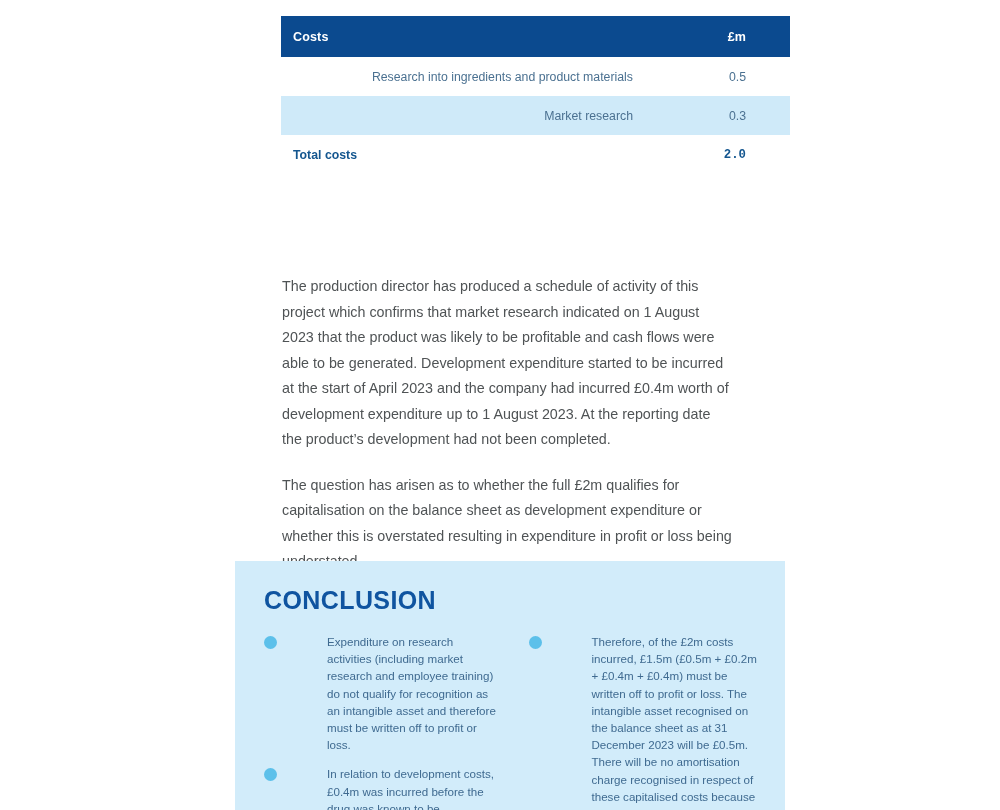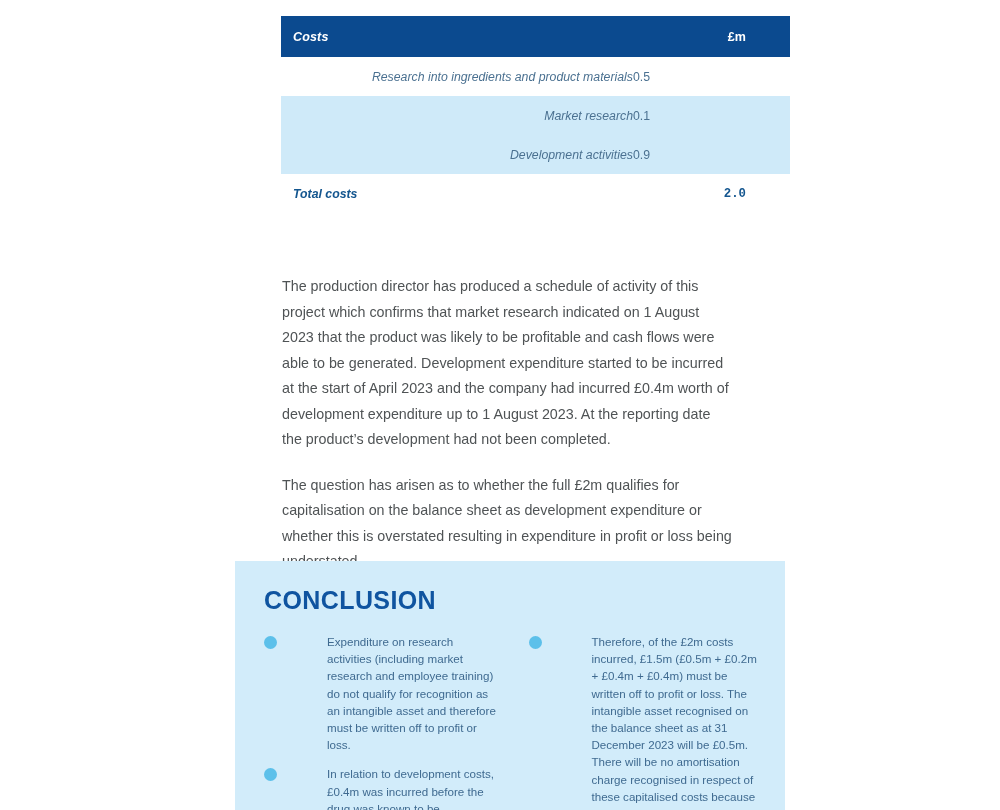--- a/index.html
+++ b/index.html
@@ -21,21 +21,21 @@
     left: 281px;
     top: 16px;
     width: 453px;
     border-collapse: collapse;
     table-layout: fixed;
   }
   .costs-table th,
   .costs-table td {
     padding: 0;
   }
-  .costs-table .c-label { width: 340px; font-style: italic; }
+  .costs-table .c-label { width: 340px; }
   .costs-table .c-value { width: 113px; }
 
   .thead-row {
     background: #0b4a8f;
   }
   .thead-row th {
     height: 41px;
     vertical-align: middle;
     color: #ffffff;
     font-size: 12.5px;
@@ -45,21 +45,21 @@
   .thead-row th.c-label { padding-left: 12px; text-align: left; }
   .thead-row th.c-value { padding-right: 44px; text-align: right; }
 
   .data-row td {
     height: 39px;
     vertical-align: middle;
     font-size: 12.3px;
     color: #4b7191;
   }
   .data-row td.c-label { padding-left: 12px; text-align: right; }
-  .data-row td.c-value { padding-right: 44px; text-align: left; }
+  .data-row td.c-value { padding-right: 44px; text-align: right; }
   .data-row.alt { background: #cfeaf9; }
 
   .total-row td {
     height: 39px;
     vertical-align: middle;
     font-size: 12.3px;
     font-weight: bold;
     color: #14568f;
     margin-top: 32px;
   }
@@ -144,25 +144,21 @@
       <th class="c-value">£m</th>
     </tr>
   </thead>
   <tbody>
     <tr class="data-row">
       <td class="c-label">Research into ingredients and product materials</td>
       <td class="c-value">0.5</td>
     </tr>
     <tr class="data-row alt">
       <td class="c-label">Market research</td>
-      <td class="c-value">0.1</td>
-    </tr>
-    <tr class="data-row alt">
-      <td class="c-label">Development activities</td>
-      <td class="c-value">0.9</td>
+      <td class="c-value">0.3</td>
     </tr>
     <tr class="total-row">
       <td class="c-label">Total costs</td>
       <td class="c-value">2.0</td>
     </tr>
   </tbody>
 </table>
 
 <div class="body-copy">
   <p>The production director has produced a schedule of activity of this project which confirms that market research indicated on 1 August 2023 that the product was likely to be profitable and cash flows were able to be generated. Development expenditure started to be incurred at the start of April 2023 and the company had incurred £0.4m worth of development expenditure up to 1 August 2023. At the reporting date the product’s development had not been completed.</p>

